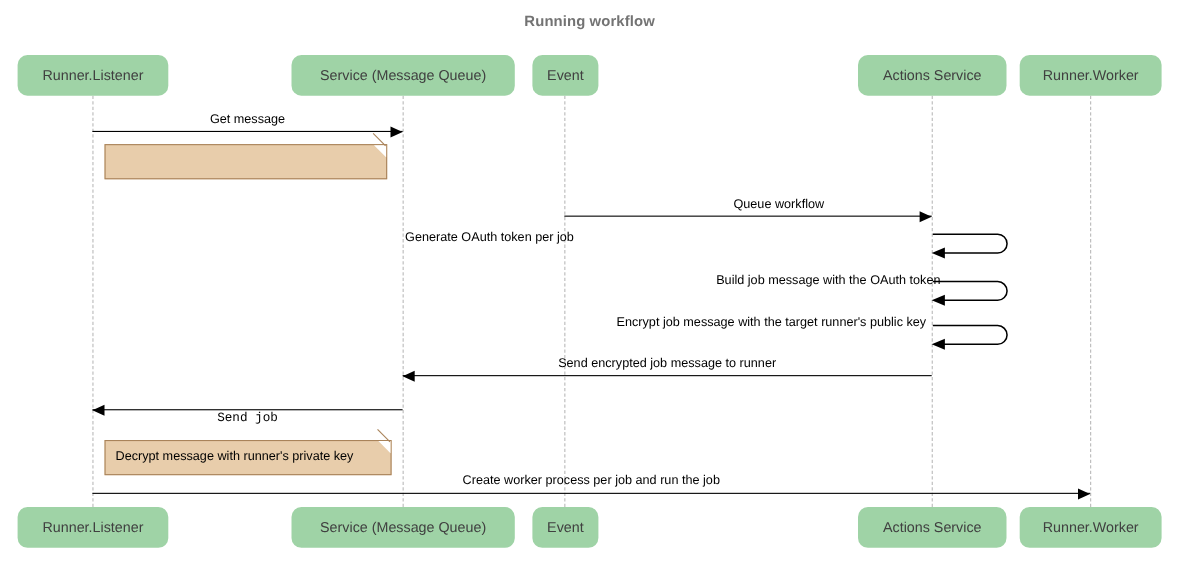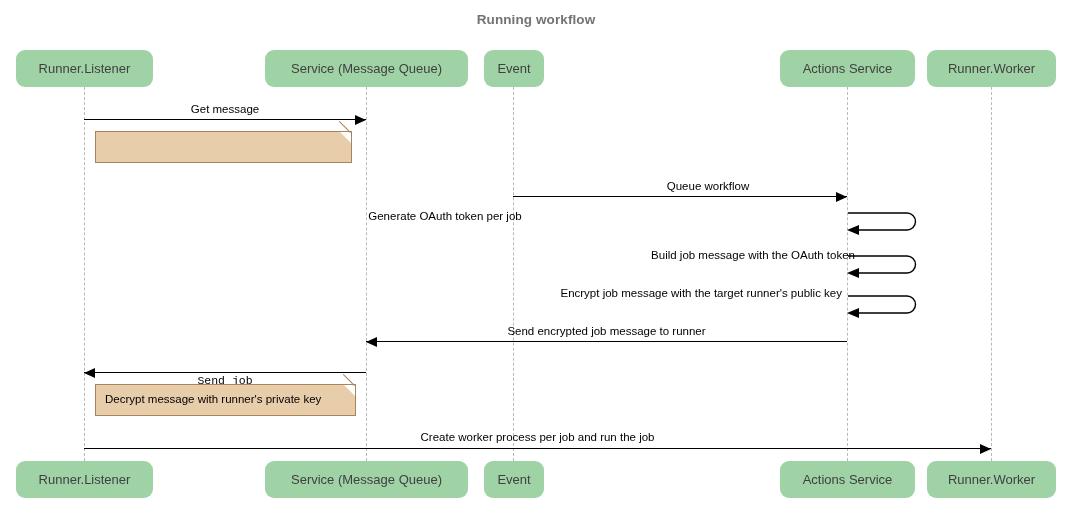--- a/index.html
+++ b/index.html
@@ -175,19 +175,19 @@
       <div class="msg-label" style="left: 84px; width: 282px; top: 375px; font-family: Liberation Mono, monospace;">Send job</div>
       <div class="msg-line" style="left: 84px; top: 448px; width: 907px;"></div>
       <div class="arrowhead right" style="top: 444px; left: 980px;"></div>
       <div class="msg-label" style="left: 84px; width: 907px; top: 432px;">Create worker process per job and run the job</div>
     </div>
   <div id="notes-layer">
       <div class="note" style="left: 95px; top: 131px; width: 257px; height: 32px;">
         <span class="note-fold"></span>
         <span class="note-fold-edge"></span>
       </div>
-      <div class="note" style="left: 95px; top: 384px; width: 261px; height: 32px;">
+      <div class="note" style="left: 95px; top: 400px; width: 261px; height: 32px;">
         <span>Decrypt message with runner's private key</span>
         <span class="note-fold"></span>
         <span class="note-fold-edge"></span>
       </div>
     </div>
 </div>
 
 </body></html>

